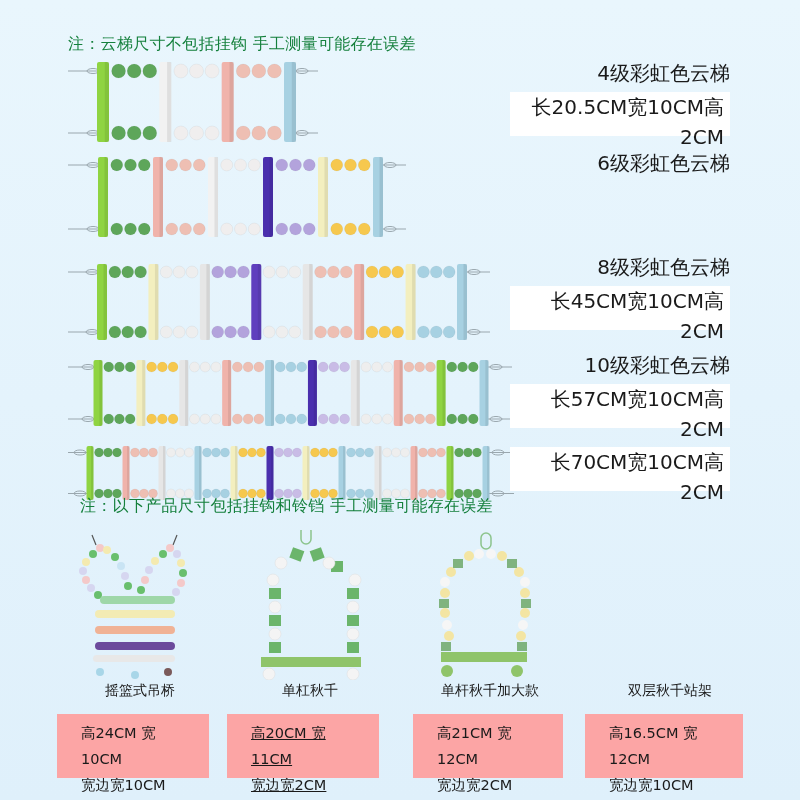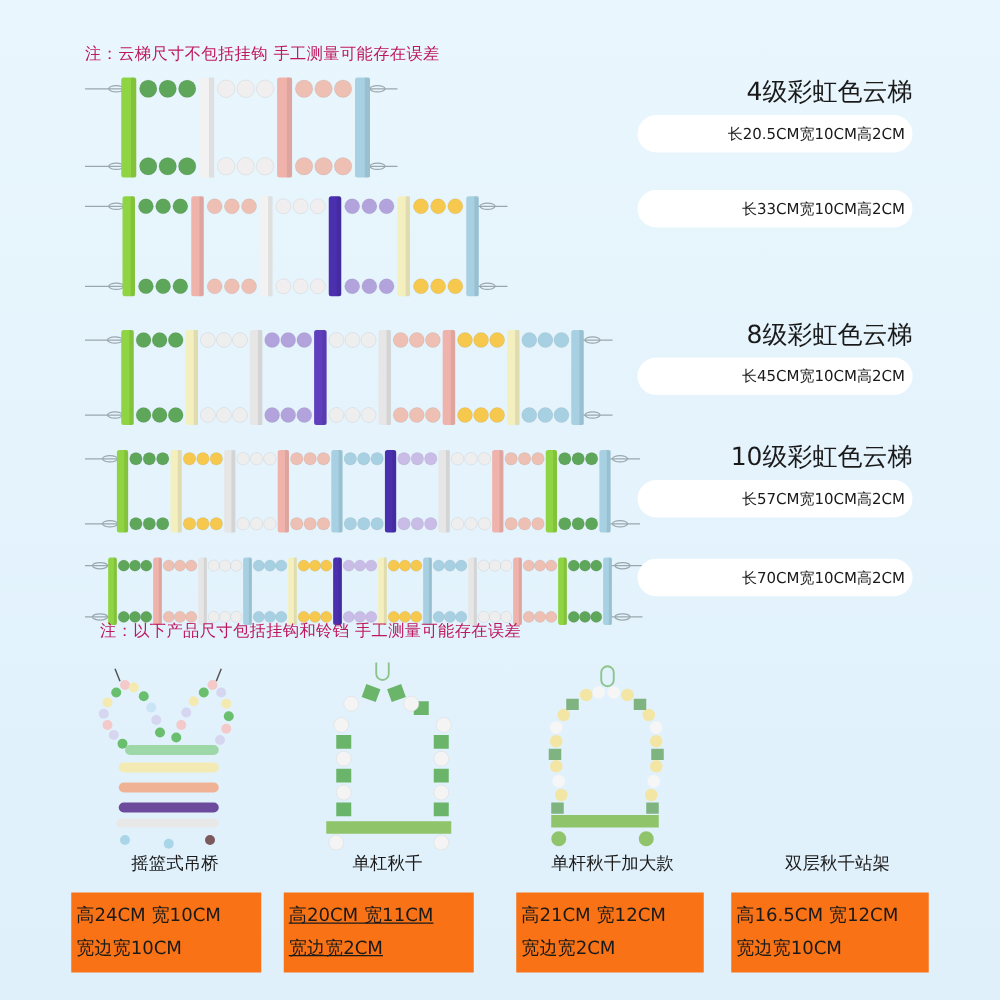--- a/index.html
+++ b/index.html
@@ -5,45 +5,45 @@
   * { box-sizing: border-box; margin: 0; padding: 0; }
   html, body { width: 800px; height: 800px; overflow: hidden; }
   body {
     background: linear-gradient(180deg, #e9f6fd 0%, #dff0fb 100%);
     font-family: "DejaVu Sans", "Liberation Sans", sans-serif;
     color: #1d1d1d;
     position: relative;
   }
   .note {
     position: absolute; left: 68px;
-    font-size: 13px; color: #be185d; letter-spacing: 0.3px;
+    font-size: 16px; color: #15803d; letter-spacing: 0.3px;
   }
   .ladder {
     position: absolute; height: 84px;
   }
   .ladder svg { position: absolute; left: 0; top: 0; overflow: visible; }
   .spec {
     position: absolute; left: 510px; width: 220px; text-align: right;
   }
   .spec .title { font-size: 20px; color: #1a1a1a; height: 30px; line-height: 30px; }
   .spec .dims {
-    margin-top: 4px; background: #ffffff; font-size: 12px; height: 30px; line-height: 30px;
-    color: #1a1a1a; padding: 0 6px; border-radius: 15px;
+    margin-top: 4px; background: #ffffff; font-size: 20px; height: 44px; line-height: 30px;
+    color: #1a1a1a; padding: 0 6px;
   }
   .product {
     position: absolute; top: 530px; width: 170px;
   }
   .product .pic { position: absolute; left: 0; top: 0; width: 170px; height: 150px; }
   .product .pname {
     position: absolute; top: 152px; width: 100%; text-align: center;
     font-size: 14px; color: #1a1a1a;
   }
   .product .pbox {
-    position: absolute; top: 184px; background: #f97316; height: 64px;
-    padding: 6px 4px; font-size: 14.5px; line-height: 26px; color: #1a1a1a;
+    position: absolute; top: 184px; background: #fca5a5; height: 64px;
+    padding: 6px 24px; font-size: 14.5px; line-height: 26px; color: #1a1a1a;
   }
 </style>
 </head>
 <body>
 
 <div class="note" style="top:34px;">注：云梯尺寸不包括挂钩 手工测量可能存在误差</div>
 
 <div class="ladder" style="left:68px; top:60px; width:250px;">
     <svg width="250" height="84">
       <line x1="0" y1="11" x2="33" y2="11" stroke="#9aa7ae" stroke-width="1"></line>
@@ -393,21 +393,21 @@
       <rect x="414.5" y="2" width="7" height="54" rx="2" fill="#a7d1e2"></rect>
       <rect x="419.05" y="2" width="2.4499999999999997" height="54" fill="rgba(0,0,0,0.08)"></rect>
     </svg>
   </div>
 
 <div class="spec" style="top:58px;">
   <div class="title">4级彩虹色云梯</div>
   <div class="dims">长20.5CM宽10CM高2CM</div>
 </div>
 <div class="spec" style="top:148px;">
-  <div class="dims">长33CM宽10CM高2CM</div>
+  <div class="title">6级彩虹色云梯</div>
 </div>
 <div class="spec" style="top:252px;">
   <div class="title">8级彩虹色云梯</div>
   <div class="dims">长45CM宽10CM高2CM</div>
 </div>
 <div class="spec" style="top:350px;">
   <div class="title">10级彩虹色云梯</div>
   <div class="dims">长57CM宽10CM高2CM</div>
 </div>
 <div class="spec" style="top:443px;">

